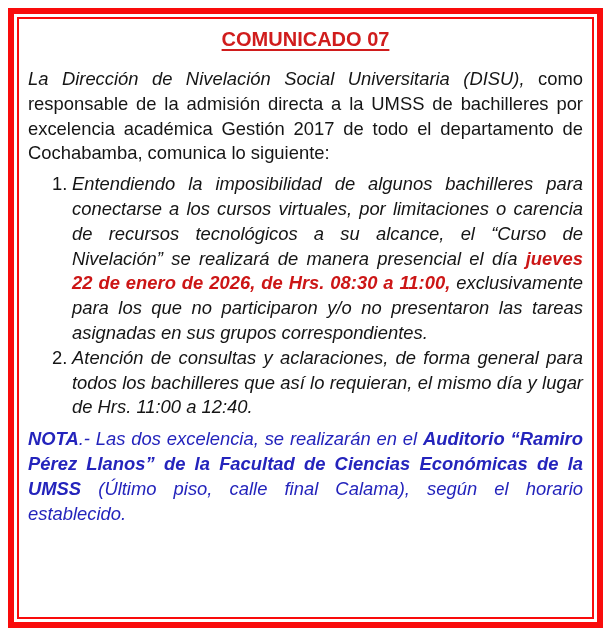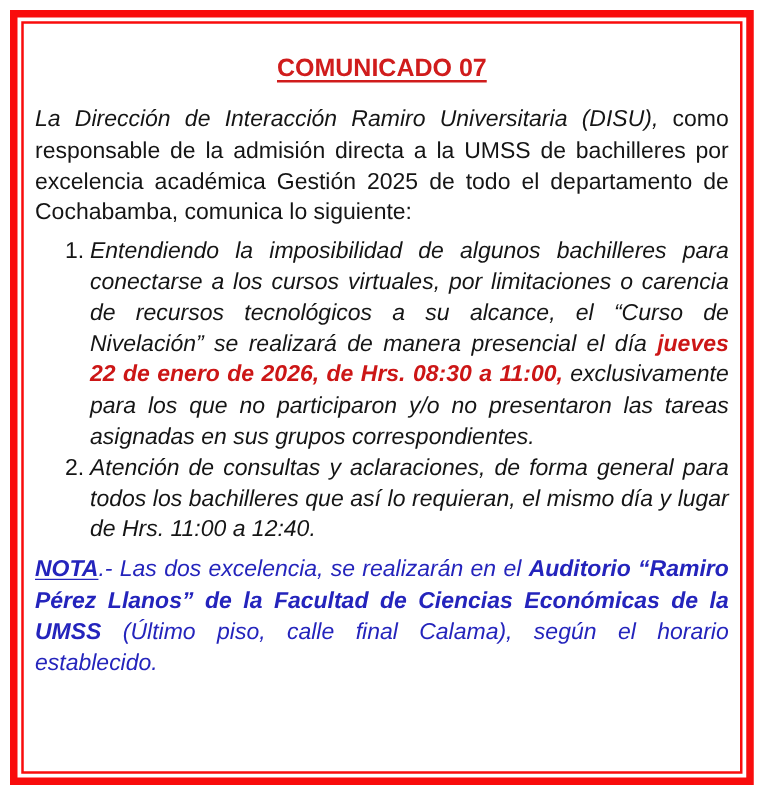--- a/index.html
+++ b/index.html
@@ -25,21 +25,21 @@
     box-sizing:border-box;
   }
   .frame-inner{
     border:2px solid var(--red-border);
     height:100%;
     box-sizing:border-box;
     padding:6px 9px 0 9px;
     overflow:hidden;
   }
   .title{
-    margin:18px 0 0 0;
+    margin:2px 0 0 0;
     text-align:center;
     font-size:20px;
     line-height:24px;
     font-weight:bold;
     color:var(--red-title);
     text-decoration:underline;
     text-underline-offset:3px;
   }
   p, .item{
     margin:0;
@@ -69,34 +69,33 @@
     margin-top:7px;
     font-style:italic;
   }
   .note{
     margin-top:7px;
     font-style:italic;
     color:var(--blue-note);
   }
   .note .note-label{
     font-weight:bold;
-    text-decoration:underline;
     text-underline-offset:2px;
   }
   .note .note-bold{font-weight:bold;}
 </style>
 </head>
 <body>
 
 <div class="frame-outer">
   <div class="frame-inner">
 
     <h1 class="title">COMUNICADO 07</h1>
 
-    <p class="intro"><span class="lead">La Dirección de Interacción Ramiro Universitaria (DISU),</span><span> como responsable de la admisión directa a la UMSS de bachilleres por excelencia académica Gestión 2025 de todo el departamento de Cochabamba, comunica lo siguiente:</span></p>
+    <p class="intro"><span class="lead">La Dirección de Nivelación Social Universitaria (DISU),</span><span> como responsable de la admisión directa a la UMSS de bachilleres por excelencia académica Gestión 2017 de todo el departamento de Cochabamba, comunica lo siguiente:</span></p>
 
     <div class="list">
 
       <div class="item"><span class="num">1.</span><span>Entendiendo la imposibilidad de algunos bachilleres para conectarse a los cursos virtuales, por limitaciones o carencia de recursos tecnológicos a su alcance, el “Curso de Nivelación” se realizará de manera presencial el día </span><span class="date-highlight">jueves 22 de enero de 2026, de Hrs. 08:30 a 11:00,</span><span> exclusivamente para los que no participaron y/o no presentaron las tareas asignadas en sus grupos correspondientes.</span></div>
 
       <div class="item"><span class="num">2.</span><span>Atención de consultas y aclaraciones, de forma general para todos los bachilleres que así lo requieran, el mismo día y lugar de Hrs. 11:00 a 12:40.</span></div>
 
     </div>
 
 

